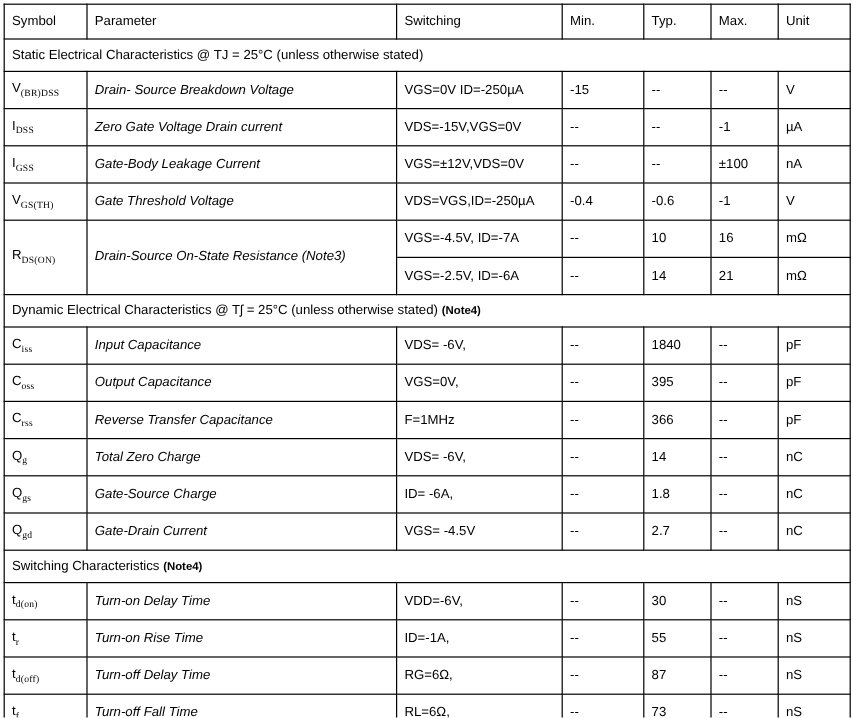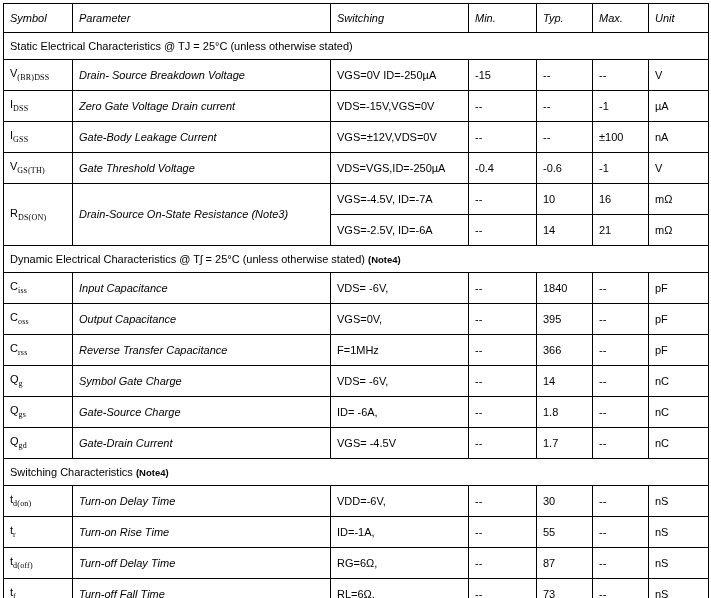--- a/index.html
+++ b/index.html
@@ -38,21 +38,20 @@
   col.c-max       { width: 56px; }
   col.c-unit      { width: 60px; }
 
   
   tr.header-row th {
     font-size: 14.5px;
     font-weight: bold;
     height: 28px;
     border-top-width: 2px;
     border-bottom-width: 2px;
-    font-style: italic;
   }
   th.num-head { text-align: center; }
 
   
   tr.section-row td {
     font-size: 13px;
     font-weight: bold;
     height: 26px;
     border-top-width: 2px;
     border-bottom-width: 2px;
@@ -215,21 +214,21 @@
       <td class="param-cell">Reverse Transfer Capacitance</td>
       <td class="cond-cell">F=1MHz</td>
       <td class="num-cell">--</td>
       <td class="num-cell">366</td>
       <td class="num-cell">--</td>
       <td class="num-cell">pF</td>
     </tr>
 
     <tr class="data-row">
       <td class="symbol-cell"><span>Q</span><sub>g</sub></td>
-      <td class="param-cell">Symbol Gate Charge</td>
+      <td class="param-cell">Total Zero Charge</td>
       <td class="cond-cell">VDS= -6V,</td>
       <td class="num-cell">--</td>
       <td class="num-cell">14</td>
       <td class="num-cell">--</td>
       <td class="num-cell">nC</td>
     </tr>
 
     <tr class="data-row">
       <td class="symbol-cell"><span>Q</span><sub>gs</sub></td>
       <td class="param-cell">Gate-Source Charge</td>
@@ -238,21 +237,21 @@
       <td class="num-cell">1.8</td>
       <td class="num-cell">--</td>
       <td class="num-cell">nC</td>
     </tr>
 
     <tr class="data-row">
       <td class="symbol-cell"><span>Q</span><sub>gd</sub></td>
       <td class="param-cell">Gate-Drain Current</td>
       <td class="cond-cell">VGS= -4.5V</td>
       <td class="num-cell">--</td>
-      <td class="num-cell">1.7</td>
+      <td class="num-cell">2.7</td>
       <td class="num-cell">--</td>
       <td class="num-cell">nC</td>
     </tr>
 
     <tr class="section-row">
       <td colspan="7">
         <span>Switching Characteristics</span>
         <span class="note">(Note4)</span>
       </td>
     </tr>

